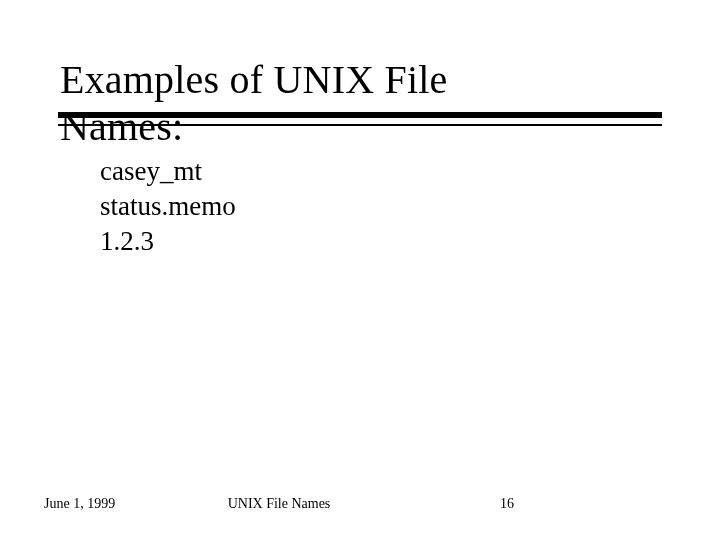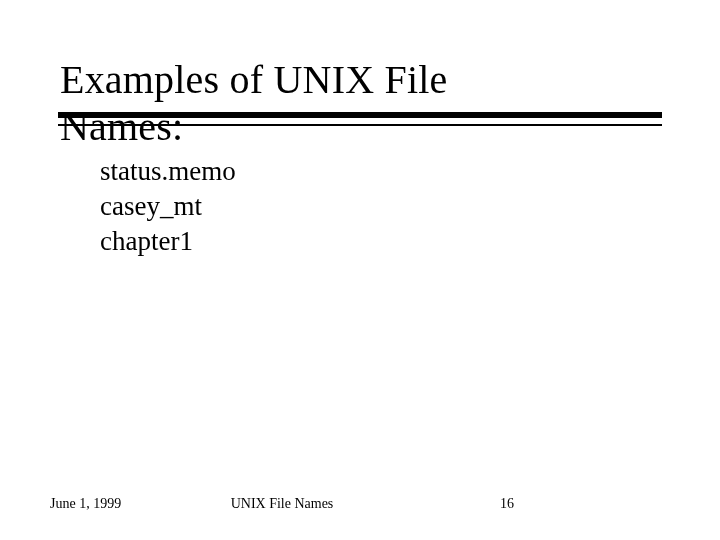--- a/index.html
+++ b/index.html
@@ -46,21 +46,21 @@
     left: 100px;
     font-size: 27px;
     line-height: 1.3;
   }
   .body-list div {
     margin: 0;
   }
   .footer {
     position: absolute;
     bottom: 28px;
-    left: 50px;
+    left: 44px;
     right: 58px;
     font-size: 14px;
     display: flex;
     justify-content: space-between;
     align-items: flex-start;
   }
   .footer-center {
     position: absolute;
     left: 50%;
     transform: translateX(-50%);
@@ -70,23 +70,23 @@
 <body>
 
 <div class="slide">
 
   <div class="title">Examples of UNIX File Names:</div>
 
   <div class="rule rule-top"></div>
   <div class="rule rule-bottom"></div>
 
   <div class="body-list">
+    <div>casey_mt</div>
     <div>status.memo</div>
-    <div>casey_mt</div>
-    <div>chapter1</div>
+    <div>1.2.3</div>
   </div>
 
   <div class="footer">
     <span>June 1, 1999</span>
     <span class="footer-center">UNIX File Names</span>
     <span>16</span>
   </div>
 
 </div>
 

